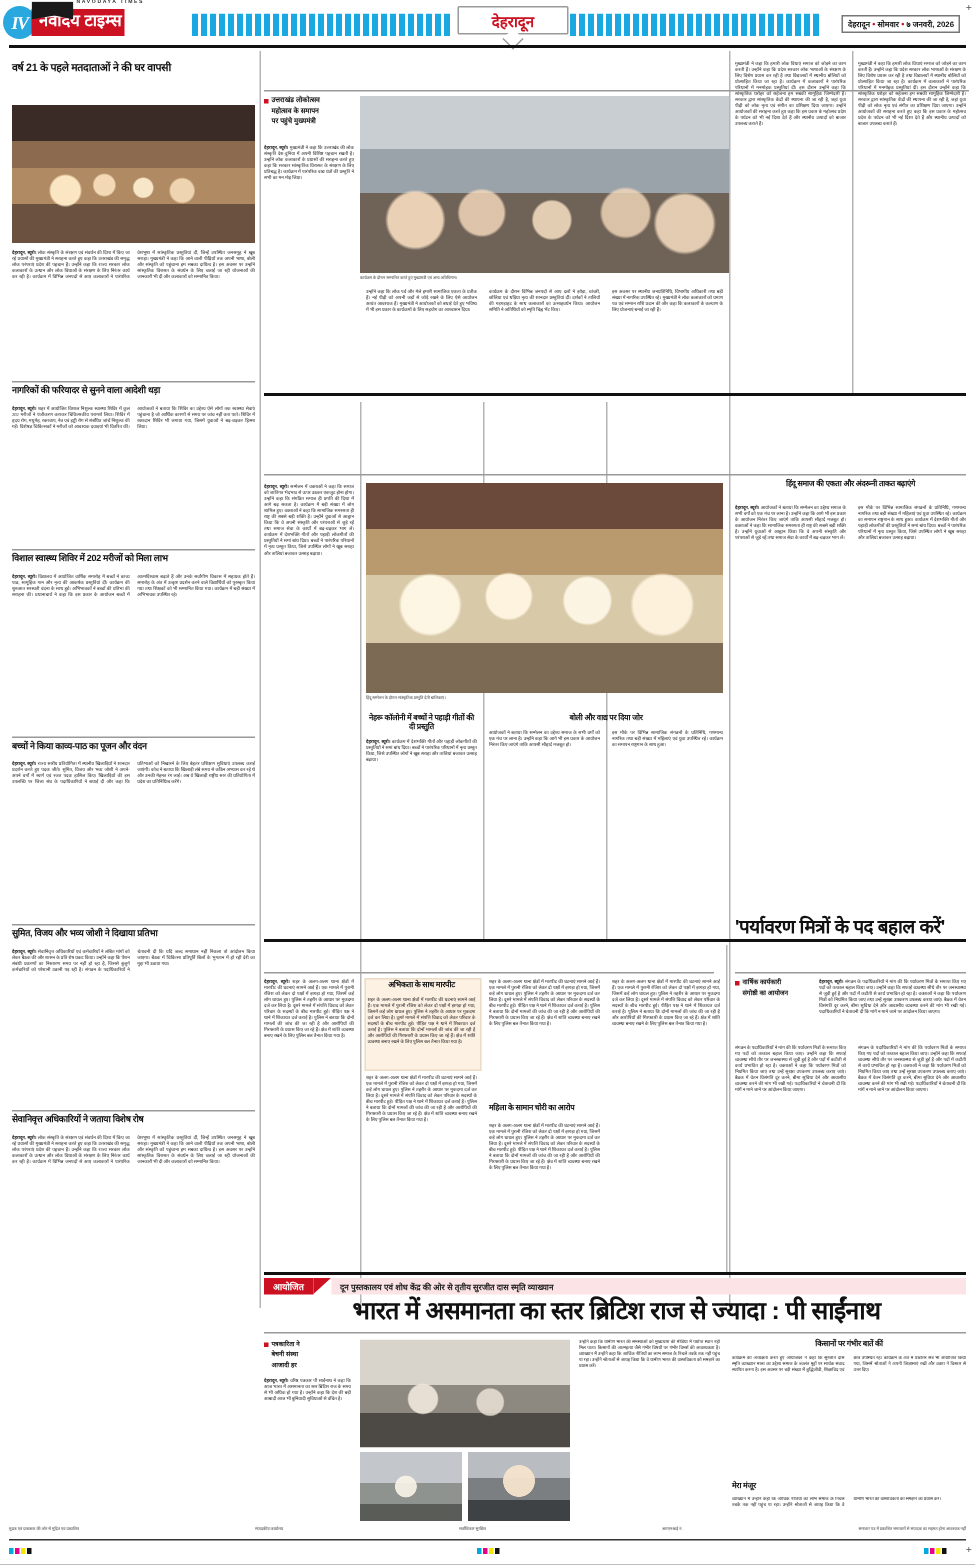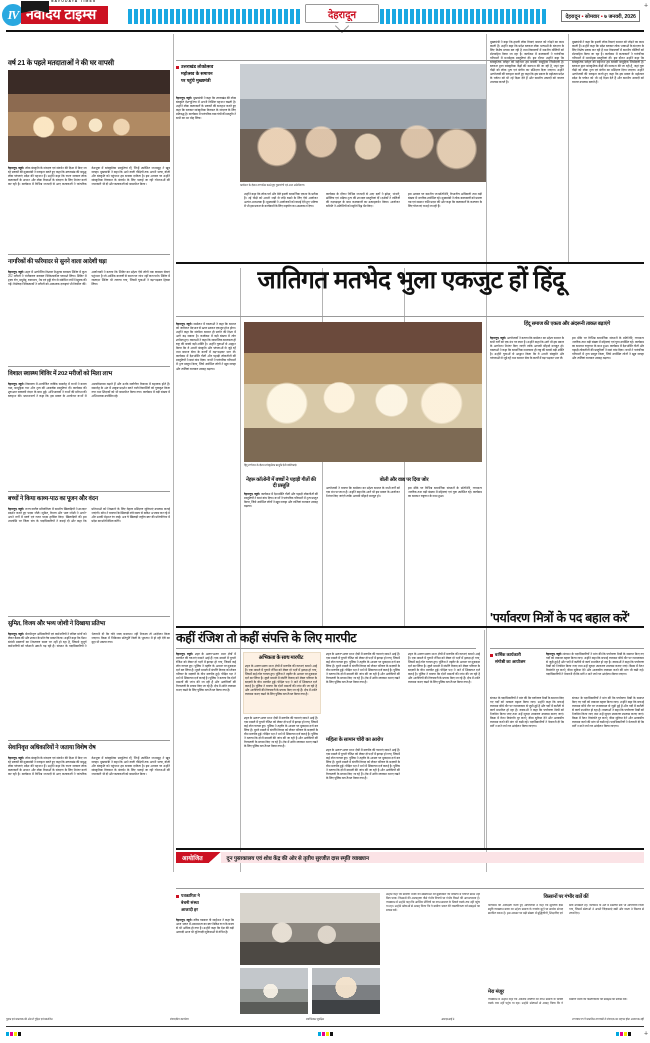--- a/index.html
+++ b/index.html
@@ -18,22 +18,22 @@
     color:#fff;font-weight:bold;font-size:12px;font-style:italic;
     display:flex;align-items:center;justify-content:center;
     font-family:"Liberation Serif",serif;letter-spacing:-1px;
   }
   .mh-flagwrap{position:relative;margin-left:-3px;}
   .mh-blackflag{
     position:absolute;left:0;top:-5px;width:28px;height:12px;background:#1a1a1a;
     clip-path:polygon(0 0,100% 0,100% 100%,55% 78%,0 100%);
   }
   .mh-redbar{
-    background:#cc1122;color:#fff;font-weight:bold;font-size:14px;
-    padding:1px 12px 2px 5px;height:15px;line-height:15px;
+    background:#cc1122;color:#fff;font-weight:bold;font-size:11px;
+    padding:1px 2px 2px 5px;height:15px;line-height:15px;
     font-family:"Liberation Sans",sans-serif;letter-spacing:0px;white-space:nowrap;
   }
   .mh-tinytop{
     position:absolute;left:30px;top:-7px;font-size:3.4px;color:#333;
     letter-spacing:1.1px;font-weight:bold;white-space:nowrap;
   }
   .mh-bars{position:absolute;top:9px;height:15px;overflow:hidden;display:flex;gap:2px;}
   .mh-bars i{display:block;width:4px;height:15px;background:#19a8e2;}
   #bars-left{left:128px;width:176px;}
   #bars-right{left:380px;width:172px;}
@@ -270,21 +270,21 @@
   <div id="rule-top"></div>
 
   <div class="vrule" style="left:173px;top:34px;height:838px;"></div>
   <div class="vrule" style="left:240px;top:268px;height:604px;"></div>
   <div class="vrule" style="left:322px;top:268px;height:360px;"></div>
   <div class="vrule" style="left:404px;top:268px;height:360px;"></div>
   <div class="vrule" style="left:486px;top:34px;height:838px;"></div>
   <div class="vrule" style="left:568px;top:34px;height:230px;"></div>
 
 
-  <div class="hl hl-s" style="position:absolute;left:8px;top:59px;width:162px;">वर्ष 21 के पहले मतदाताओं ने की घर वापसी</div>
+  <div class="hl hl-s" style="position:absolute;left:8px;top:41px;width:162px;">वर्ष 21 के पहले मतदाताओं ने की घर वापसी</div>
 
   <div class="photo" style="left:8px;top:70px;width:162px;height:92px;">
     <div class="ph-stage"></div>
   </div>
 
   <div class="body-text" style="position:absolute;left:8px;top:166px;width:162px;height:86px;column-count:2;column-gap:5px;">
     <span class="dateline">देहरादून, ब्यूरो।</span>
     <span>लोक संस्कृति के संरक्षण एवं संवर्धन की दिशा में किए जा रहे प्रयासों की मुख्यमंत्री ने सराहना करते हुए कहा कि उत्तराखंड की समृद्ध लोक परंपराएं प्रदेश की पहचान हैं। उन्होंने कहा कि राज्य सरकार लोक कलाकारों के उत्थान और लोक विधाओं के संरक्षण के लिए निरंतर कार्य कर रही है। कार्यक्रम में विभिन्न जनपदों से आए कलाकारों ने पारंपरिक वेशभूषा में सांस्कृतिक प्रस्तुतियां दीं, जिन्हें उपस्थित जनसमूह ने खूब सराहा। मुख्यमंत्री ने कहा कि आने वाली पीढ़ियों तक अपनी भाषा, बोली और संस्कृति को पहुंचाना हम सबका दायित्व है। इस अवसर पर उन्होंने सांस्कृतिक विरासत के संवर्धन के लिए चलाई जा रही योजनाओं की जानकारी भी दी और कलाकारों को सम्मानित किया।</span>
   </div>
   <div class="hrule thin" style="left:8px;top:254px;width:162px;"></div>
@@ -351,21 +351,20 @@
   </div>
   <div class="body-text" style="position:absolute;left:244px;top:192px;width:74px;height:64px;">उन्होंने कहा कि लोक पर्व और मेले हमारी सामाजिक एकता के प्रतीक हैं। नई पीढ़ी को अपनी जड़ों से जोड़े रखने के लिए ऐसे आयोजन अत्यंत आवश्यक हैं। मुख्यमंत्री ने आयोजकों को बधाई देते हुए भविष्य में भी इस प्रकार के कार्यक्रमों के लिए सहयोग का आश्वासन दिया।</div>
   <div class="body-text" style="position:absolute;left:326px;top:192px;width:74px;height:64px;">कार्यक्रम के दौरान विभिन्न जनपदों से आए दलों ने झोड़ा, चांचरी, छोलिया एवं थड़िया नृत्य की शानदार प्रस्तुतियां दीं। दर्शकों ने तालियों की गड़गड़ाहट के साथ कलाकारों का उत्साहवर्धन किया। आयोजन समिति ने अतिथियों को स्मृति चिह्न भेंट किए।</div>
   <div class="body-text" style="position:absolute;left:408px;top:192px;width:74px;height:64px;">इस अवसर पर स्थानीय जनप्रतिनिधि, विभागीय अधिकारी तथा बड़ी संख्या में नागरिक उपस्थित रहे। मुख्यमंत्री ने लोक कलाकारों को प्रमाण पत्र एवं सम्मान राशि प्रदान की और कहा कि कलाकारों के कल्याण के लिए योजनाएं बनाई जा रही हैं।</div>
 
   <div class="body-text" style="position:absolute;left:490px;top:40px;width:74px;height:222px;">मुख्यमंत्री ने कहा कि हमारी लोक विधाएं समाज को जोड़ने का काम करती हैं। उन्होंने कहा कि प्रदेश सरकार लोक भाषाओं के संरक्षण के लिए विशेष प्रयास कर रही है तथा विद्यालयों में स्थानीय बोलियों को प्रोत्साहित किया जा रहा है। कार्यक्रम में कलाकारों ने पारंपरिक परिधानों में मनमोहक प्रस्तुतियां दीं। इस दौरान उन्होंने कहा कि सांस्कृतिक धरोहर को सहेजना हम सबकी सामूहिक जिम्मेदारी है। सरकार द्वारा सांस्कृतिक केंद्रों की स्थापना की जा रही है, जहां युवा पीढ़ी को लोक नृत्य एवं संगीत का प्रशिक्षण दिया जाएगा। उन्होंने आयोजकों की सराहना करते हुए कहा कि इस प्रकार के महोत्सव प्रदेश के पर्यटन को भी नई दिशा देते हैं और स्थानीय उत्पादों को बाजार उपलब्ध कराते हैं।</div>
   <div class="body-text" style="position:absolute;left:572px;top:40px;width:72px;height:222px;">मुख्यमंत्री ने कहा कि हमारी लोक विधाएं समाज को जोड़ने का काम करती हैं। उन्होंने कहा कि प्रदेश सरकार लोक भाषाओं के संरक्षण के लिए विशेष प्रयास कर रही है तथा विद्यालयों में स्थानीय बोलियों को प्रोत्साहित किया जा रहा है। कार्यक्रम में कलाकारों ने पारंपरिक परिधानों में मनमोहक प्रस्तुतियां दीं। इस दौरान उन्होंने कहा कि सांस्कृतिक धरोहर को सहेजना हम सबकी सामूहिक जिम्मेदारी है। सरकार द्वारा सांस्कृतिक केंद्रों की स्थापना की जा रही है, जहां युवा पीढ़ी को लोक नृत्य एवं संगीत का प्रशिक्षण दिया जाएगा। उन्होंने आयोजकों की सराहना करते हुए कहा कि इस प्रकार के महोत्सव प्रदेश के पर्यटन को भी नई दिशा देते हैं और स्थानीय उत्पादों को बाजार उपलब्ध कराते हैं।</div>
 
   <div class="hrule" style="left:176px;top:262px;width:468px;height:2px;"></div>
 
-  <div class="hl hl-mega" style="position:absolute;left:176px;top:268px;width:470px;text-align:center;">जातिगत मतभेद भुला एकजुट हों हिंदू</div>
   <div class="hrule thin" style="left:176px;top:316px;width:468px;"></div>
 
   <div class="hl hl-tiny" style="position:absolute;left:490px;top:320px;width:154px;text-align:center;">हिंदू समाज की एकता और अंदरूनी ताकत बढ़ाएंगे</div>
 
   <div class="photo" style="left:244px;top:322px;width:238px;height:140px;">
     <div class="ph-dance"></div>
   </div>
   <div class="cap" style="left:244px;top:464px;width:238px;">हिंदू सम्मेलन के दौरान सांस्कृतिक प्रस्तुति देती बालिकाएं।</div>
 
   <div class="body-text" style="position:absolute;left:176px;top:322px;width:60px;height:300px;">
@@ -390,21 +389,20 @@
 
   <div class="body-text" style="position:absolute;left:244px;top:492px;width:74px;height:128px;">
     <span class="dateline">देहरादून, ब्यूरो।</span>
     <span>कार्यक्रम में देशभक्ति गीतों और पहाड़ी लोकगीतों की प्रस्तुतियों ने समां बांध दिया। बच्चों ने पारंपरिक परिधानों में नृत्य प्रस्तुत किया, जिसे उपस्थित लोगों ने खूब सराहा और तालियां बजाकर उत्साह बढ़ाया।</span>
   </div>
   <div class="body-text" style="position:absolute;left:326px;top:486px;width:74px;height:134px;">आयोजकों ने बताया कि सम्मेलन का उद्देश्य समाज के सभी वर्गों को एक मंच पर लाना है। उन्होंने कहा कि आगे भी इस प्रकार के आयोजन निरंतर किए जाएंगे ताकि आपसी सौहार्द मजबूत हो।</div>
   <div class="body-text" style="position:absolute;left:408px;top:486px;width:74px;height:134px;">इस मौके पर विभिन्न सामाजिक संगठनों के प्रतिनिधि, गणमान्य नागरिक तथा बड़ी संख्या में महिलाएं एवं युवा उपस्थित रहे। कार्यक्रम का समापन राष्ट्रगान के साथ हुआ।</div>
 
   <div class="hrule" style="left:176px;top:626px;width:468px;height:2px;"></div>
 
-  <div class="hl hl-mid" style="position:absolute;left:176px;top:632px;width:300px;">कहीं रंजिश तो कहीं संपत्ति के लिए मारपीट</div>
   <div class="vrule" style="left:484px;top:630px;height:220px;"></div>
   <div class="hl hl-mid" style="position:absolute;left:490px;top:612px;width:156px;">'पर्यावरण मित्रों के पद बहाल करें'</div>
   <div class="hrule thin" style="left:176px;top:648px;width:300px;"></div>
   <div class="hrule thin" style="left:490px;top:648px;width:154px;"></div>
 
   <div class="body-text" style="position:absolute;left:176px;top:652px;width:60px;height:190px;">
     <span class="dateline">देहरादून, ब्यूरो।</span>
     <span>शहर के अलग-अलग थाना क्षेत्रों में मारपीट की घटनाएं सामने आई हैं। एक मामले में पुरानी रंजिश को लेकर दो पक्षों में झगड़ा हो गया, जिसमें कई लोग घायल हुए। पुलिस ने तहरीर के आधार पर मुकदमा दर्ज कर लिया है। दूसरे मामले में संपत्ति विवाद को लेकर परिवार के सदस्यों के बीच मारपीट हुई। पीड़ित पक्ष ने थाने में शिकायत दर्ज कराई है। पुलिस ने बताया कि दोनों मामलों की जांच की जा रही है और आरोपियों की गिरफ्तारी के प्रयास किए जा रहे हैं। क्षेत्र में शांति व्यवस्था बनाए रखने के लिए पुलिस बल तैनात किया गया है।</span>
   </div>
 
@@ -437,20 +435,21 @@
   <div class="body-text" style="position:absolute;left:572px;top:696px;width:72px;height:146px;">संगठन के पदाधिकारियों ने मांग की कि पर्यावरण मित्रों के समाप्त किए गए पदों को तत्काल बहाल किया जाए। उन्होंने कहा कि सफाई व्यवस्था सीधे तौर पर जनस्वास्थ्य से जुड़ी हुई है और पदों में कटौती से कार्य प्रभावित हो रहा है। वक्ताओं ने कहा कि पर्यावरण मित्रों को नियमित किया जाए तथा उन्हें सुरक्षा उपकरण उपलब्ध कराए जाएं। बैठक में वेतन विसंगति दूर करने, बीमा सुविधा देने और आवासीय व्यवस्था करने की मांग भी रखी गई। पदाधिकारियों ने चेतावनी दी कि मांगें न माने जाने पर आंदोलन किया जाएगा।</div>
 
   <div class="hrule" style="left:176px;top:848px;width:468px;height:2px;"></div>
 
   <div class="tagbar" style="left:176px;top:852px;width:468px;">
     <div class="lbl">आयोजित</div>
     <div class="arrow"></div>
     <div class="rest">दून पुस्तकालय एवं शोध केंद्र की ओर से तृतीय सुरजीत दास स्मृति व्याख्यान</div>
   </div>
 
+  <div class="hl hl-big" style="position:absolute;left:176px;top:866px;width:470px;text-align:center;font-size:16.5px;">भारत में असमानता का स्तर ब्रिटिश राज से ज्यादा : पी साईंनाथ</div>
   <div class="hrule thin" style="left:176px;top:888px;width:468px;"></div>
 
   <div style="position:absolute;left:176px;top:893px;width:58px;">
     <div class="bullet-row">
       <span class="sq"></span>
       <span class="t" style="font-size:4.2px;">पत्रकारिता ने</span>
     </div>
     <div class="bullet-row">
       <span class="sq" style="visibility:hidden"></span>
       <span class="t" style="font-size:4.2px;">बेचनी संस्था</span>

